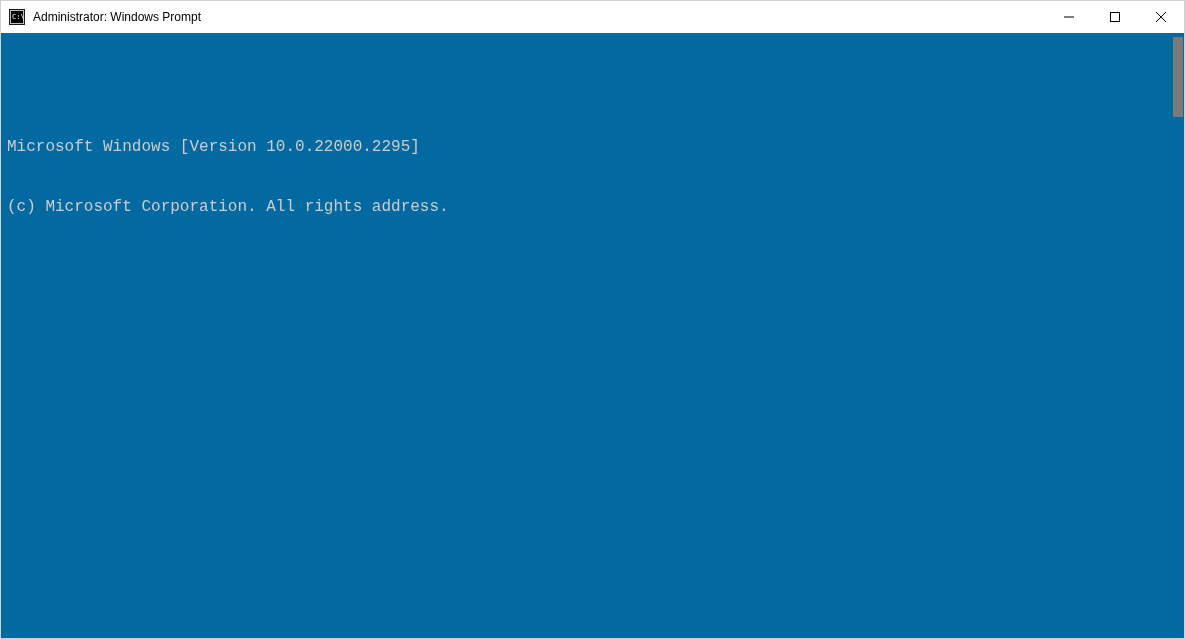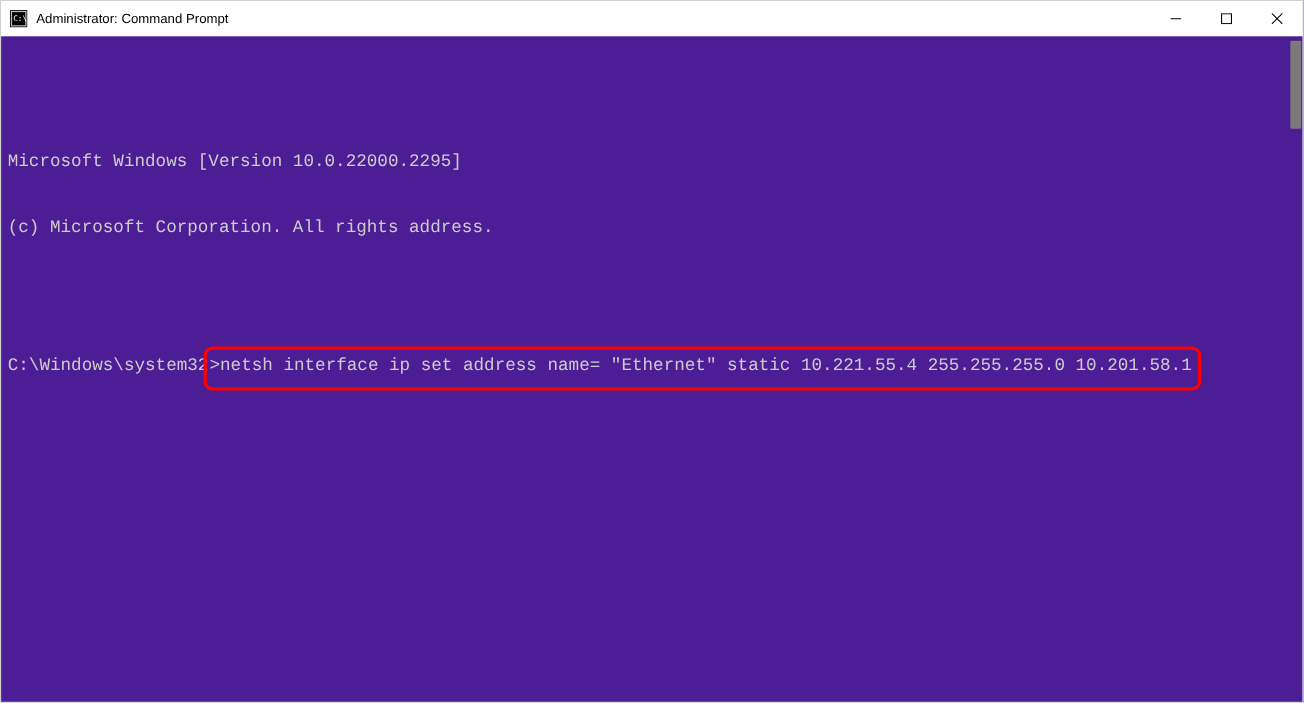--- a/index.html
+++ b/index.html
@@ -60,21 +60,21 @@
       cursor: pointer;
       background: transparent;
       border: none;
     }
     .window-control svg {
       width: 10px;
       height: 10px;
     }
     .terminal {
       flex: 1;
-      background: #4c1d95;
+      background: #0369a1;
       color: #cccccc;
       font-family: Consolas, 'Courier New', monospace;
       font-size: 16px;
       line-height: 1.25;
       padding: 4px 6px;
       overflow: hidden;
       position: relative;
       white-space: pre;
     }
     .terminal-line {
@@ -110,21 +110,21 @@
 <div class="window">
   <div class="titlebar">
     <span class="titlebar-icon">
       <svg viewBox="0 0 16 16">
         <rect x="0" y="0" width="16" height="16" fill="#1a1a1a"></rect>
         <rect x="1" y="1" width="14" height="14" fill="#c0c0c0"></rect>
         <rect x="2" y="2" width="12" height="12" fill="#000000"></rect>
         <text x="3" y="10" font-size="7" fill="#ffffff" font-family="monospace">C:\</text>
       </svg>
     </span>
-    <span class="titlebar-title">Administrator: Command Prompt</span>
+    <span class="titlebar-title">Administrator: Windows Prompt</span>
     <div class="window-controls">
       <button class="window-control">
         <svg viewBox="0 0 10 10">
           <line x1="0" y1="5" x2="10" y2="5" stroke="#000000" stroke-width="1"></line>
         </svg>
       </button>
       <button class="window-control">
         <svg viewBox="0 0 10 10">
           <rect x="0.5" y="0.5" width="9" height="9" fill="none" stroke="#000000" stroke-width="1"></rect>
         </svg>
@@ -136,16 +136,15 @@
         </svg>
       </button>
     </div>
   </div>
   <div class="terminal">
     <div class="scrollbar"></div>
     <div class="terminal-content">
       <div class="terminal-line">Microsoft Windows [Version 10.0.22000.2295]</div>
       <div class="terminal-line">(c) Microsoft Corporation. All rights address.</div>
       <div class="terminal-line">&nbsp;</div>
-      <div class="terminal-line"><span>C:\Windows\system32</span><span class="highlight-box"><span class="prompt-gt">&gt;</span><span>netsh interface ip set address name= "Ethernet" static 10.221.55.4 255.255.255.0 10.201.58.1</span></span></div>
     </div>
   </div>
 </div>
 
 </body></html>

